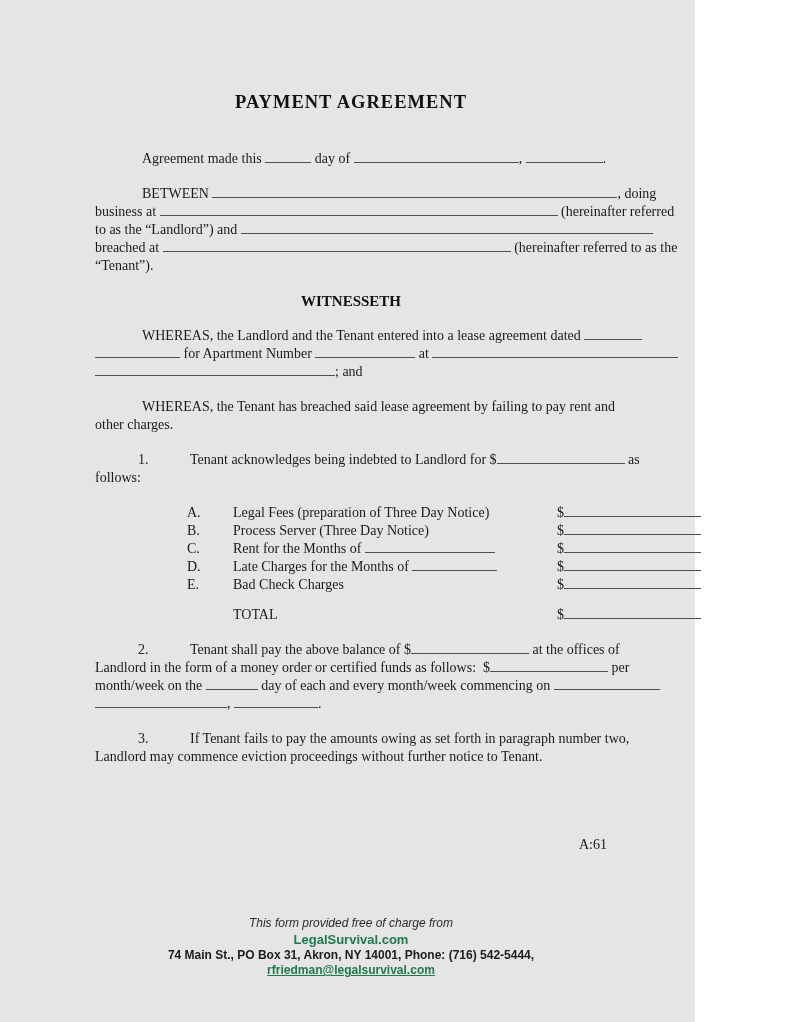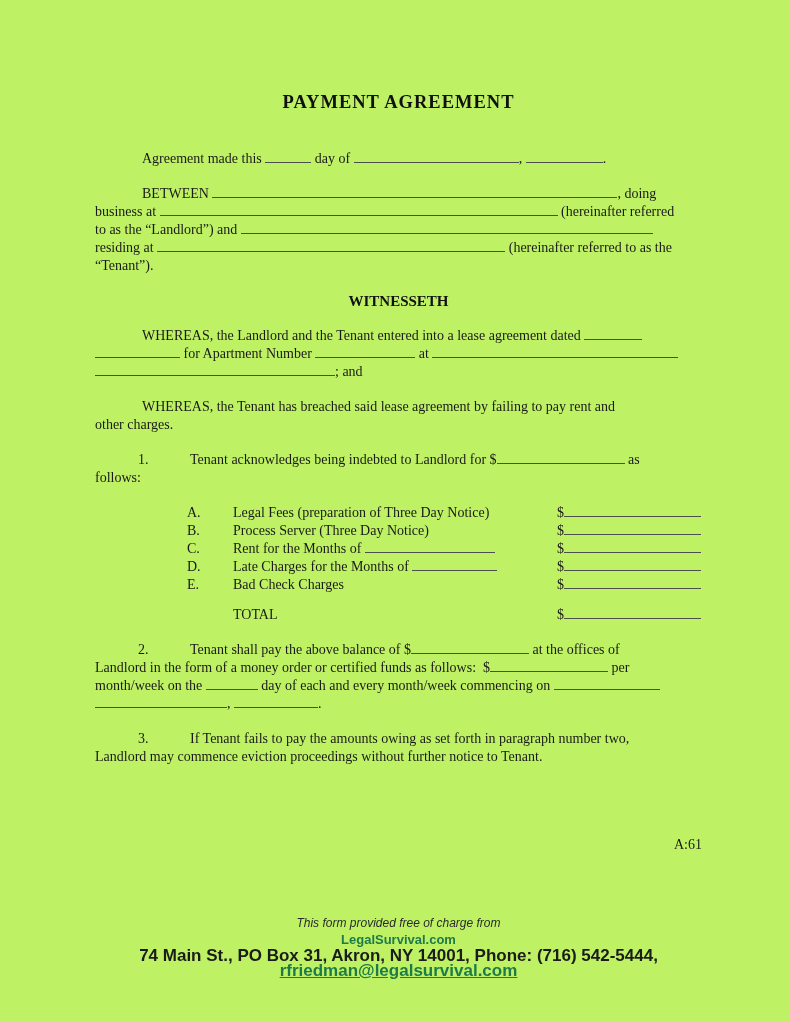--- a/index.html
+++ b/index.html
@@ -2,21 +2,21 @@
 <html><head>
 <meta charset="utf-8">
 <style>
   * { margin: 0; padding: 0; box-sizing: border-box; }
   html, body { background: #ffffff; }
   body {
     width: 790px; height: 1022px; overflow: hidden;
     font-family: "Liberation Serif", serif;
   }
   .page {
-    width: 790px; height: 1022px; background: #bef264;
+    width: 695px; height: 1022px; background: #e5e5e5;
     padding: 92px 88px 0 95px;
     color: #1a1a1a; font-size: 14px;
   }
   .title {
     text-align: center; font-size: 18.5px; font-weight: bold;
     letter-spacing: 1px; line-height: 20px; margin-bottom: 38px;
     font-family: "Liberation Serif", serif; color: #111;
   }
   .para { margin-bottom: 17px; }
   .line { line-height: 18px; white-space: pre; }
@@ -38,39 +38,39 @@
   .item-letter { width: 46px; flex: 0 0 46px; }
   .item-text { width: 324px; flex: 0 0 324px; }
   .item-amount { flex: 1; }
   .ref { text-align: right; margin-top: 70px; line-height: 18px; font-size: 14px; }
   .footer {
     margin-top: 62px; text-align: center;
     font-family: "Liberation Sans", sans-serif; color: #1b1b1b;
   }
   .footer .provided { font-style: italic; font-size: 12px; line-height: 15px; color: #2a2a2a; margin-top: 37px; }
   .footer .brand { color: #1e7a4a; font-weight: bold; font-size: 13px; line-height: 17px; cursor: pointer; }
-  .footer .address { font-size: 17px; font-weight: bold; line-height: 15px; }
+  .footer .address { font-size: 12px; font-weight: bold; line-height: 15px; }
   .footer .email { color: #1e7a4a; text-decoration: underline; cursor: pointer; }
 </style>
 </head>
 <body>
 
 <div class="page">
 
   <h1 class="title">PAYMENT AGREEMENT</h1>
 
   <div class="para">
       <div class="line indent"><span>Agreement made this </span><span class="bl" style="width: 46px;"></span><span> day of </span><span class="bl" style="width: 165px;"></span><span>, </span><span class="bl" style="width: 77px;"></span><span>.</span></div>
     </div>
 
   <div class="para">
       <div class="line indent"><span>BETWEEN </span><span class="bl" style="width: 405px;"></span><span>, doing</span></div>
       <div class="line"><span>business at </span><span class="bl" style="width: 398px;"></span><span> (hereinafter referred</span></div>
       <div class="line"><span>to as the “Landlord”) and </span><span class="bl" style="width: 412px;"></span></div>
-      <div class="line"><span>residing at </span><span class="bl" style="width: 348px;"></span><span> (hereinafter referred to as the</span></div>
+      <div class="line"><span>breached at </span><span class="bl" style="width: 348px;"></span><span> (hereinafter referred to as the</span></div>
       <div class="line"><span>“Tenant”).</span></div>
     </div>
 
   <div class="heading">WITNESSETH</div>
 
   <div class="para">
       <div class="line indent"><span>WHEREAS, the Landlord and the Tenant entered into a lease agreement dated </span><span class="bl" style="width: 58px;"></span></div>
       <div class="line"><span class="bl" style="width: 85px;"></span><span> for Apartment Number </span><span class="bl" style="width: 100px;"></span><span> at </span><span class="bl" style="width: 246px;"></span></div>
       <div class="line"><span class="bl" style="width: 240px;"></span><span>; and</span></div>
     </div>

